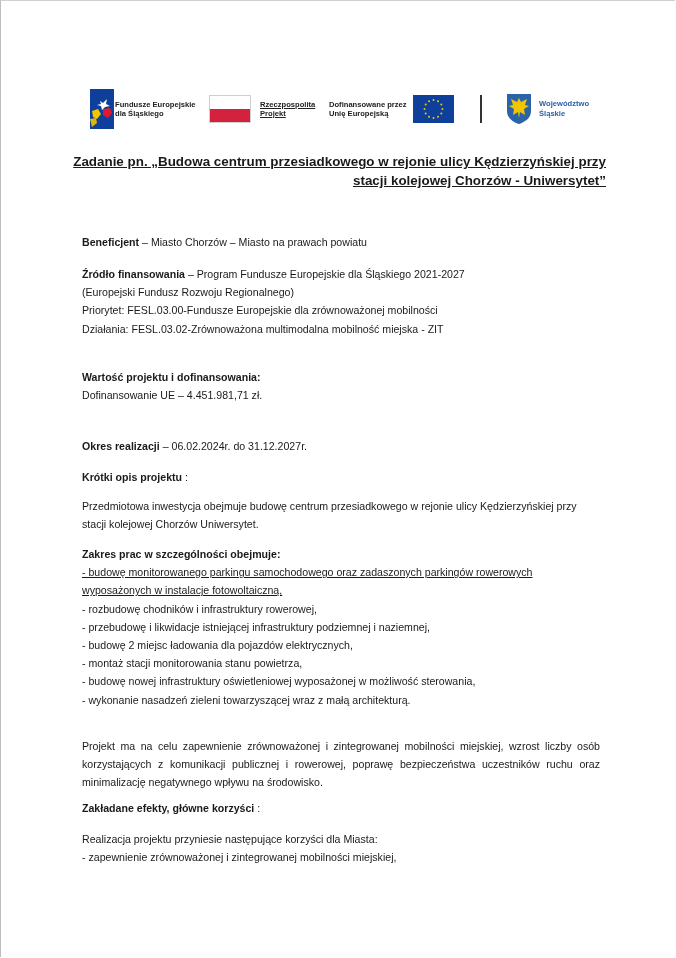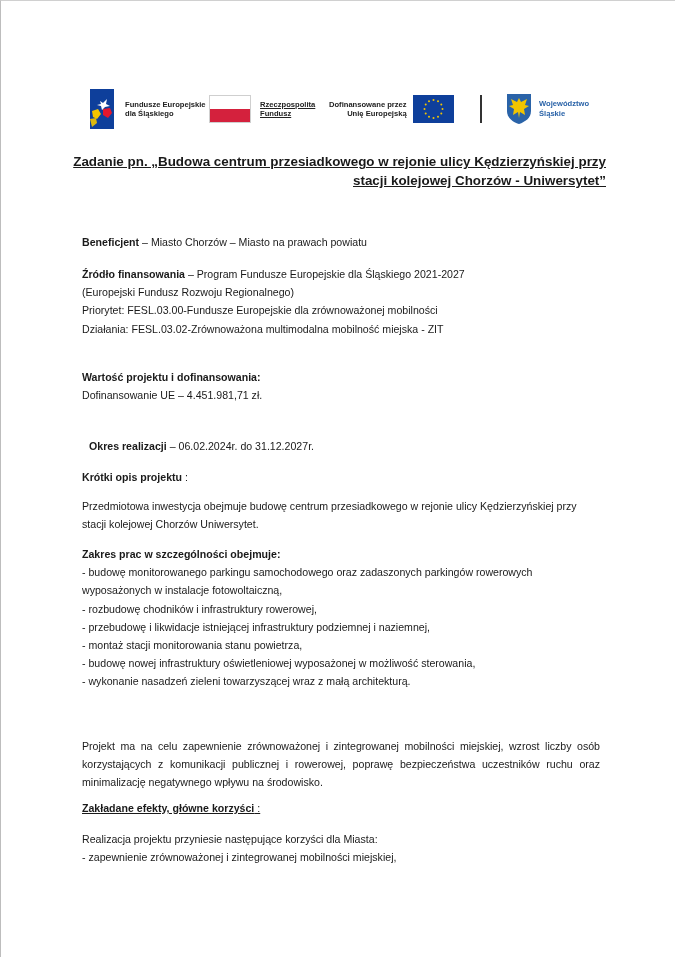--- a/index.html
+++ b/index.html
@@ -11,28 +11,28 @@
   .page-frame {
     position: absolute; left: 0; top: 0; width: 675px; height: 957px;
     border-left: 1px solid #bdbdbd; border-top: 1px solid #d0d0d0;
     box-sizing: border-box;
   }
   
   .logos { position: absolute; top: 89px; left: 0; width: 676px; height: 42px; }
   .logo { position: absolute; display: flex; align-items: center; }
   .logo-fe { left: 90px; top: 0; }
   .fe-mark { width: 24px; height: 40px; position: relative; }
-  .fe-text { margin-left: 11px; font-size: 7.6px; line-height: 9px; color: #222; font-weight: 600; }
+  .fe-text { margin-left: 1px; font-size: 7.6px; line-height: 9px; color: #222; font-weight: 600; }
   .logo-rp { left: 209px; top: 6px; }
   .rp-flag { width: 42px; height: 28px; border: 1px solid #cfcfcf; box-sizing: border-box; display: flex; flex-direction: column; }
   .rp-flag .w { flex: 1; background: #fff; }
   .rp-flag .r { flex: 1; background: #d4213d; }
   .rp-text { margin-left: 9px; font-size: 7.6px; line-height: 9px; color: #222; font-weight: 600; text-decoration: underline; }
   .logo-eu { left: 329px; top: 6px; }
-  .eu-text { font-size: 7.6px; line-height: 9px; color: #222; text-align: right; font-weight: 600; }
+  .eu-text { font-size: 7.6px; line-height: 9px; color: #222; text-align: left; font-weight: 600; }
   .eu-flag { margin-left: 6px; width: 41px; height: 28px; background: #0e3f9b; position: relative; }
   .eu-flag svg { position: absolute; left: 0; top: 0; }
   .divider { position: absolute; left: 480px; top: 6px; width: 2px; height: 28px; background: #333; }
   .logo-sl { left: 506px; top: 4px; }
   .sl-crest { width: 26px; height: 32px; }
   .sl-text { margin-left: 7px; font-size: 7.6px; line-height: 10px; color: #2a63a8; font-weight: 600; }
 
   
   .title {
     position: absolute; top: 152px; left: 70px; width: 536px;
@@ -67,21 +67,21 @@
     </div>
   </div>
 
   <div class="logo logo-rp">
     <div class="rp-flag">
         <div class="w"></div>
         <div class="r"></div>
       </div>
     <div class="rp-text">
       <div>Rzeczpospolita</div>
-      <div>Fundusz</div>
+      <div>Projekt</div>
     </div>
   </div>
 
   <div class="logo logo-eu">
     <div class="eu-text">
       <div>Dofinansowane przez</div>
       <div>Unię Europejską</div>
     </div>
     <div class="eu-flag">
       <svg width="41" height="28" viewBox="0 0 41 28">
@@ -133,44 +133,45 @@
   <p>(Europejski Fundusz Rozwoju Regionalnego)</p>
   <p>Priorytet: FESL.03.00-Fundusze Europejskie dla zrównoważonej mobilności</p>
   <p>Działania: FESL.03.02-Zrównoważona multimodalna mobilność miejska - ZIT</p>
 </div>
 
 <div class="body" style="top:368px;">
   <p class="b">Wartość projektu i dofinansowania:</p>
   <p>Dofinansowanie UE – 4.451.981,71 zł.</p>
 </div>
 
-<div class="body" style="top:437px;margin-left:7px;">
+<div class="body" style="top:437px;">
   <p><span class="b">Okres realizacji</span><span> – 06.02.2024r. do 31.12.2027r.</span></p>
 </div>
 
 <div class="body" style="top:468px;">
   <p><span class="b">Krótki opis projektu</span><span> :</span></p>
 </div>
 <div class="body" style="top:497px;">
   <p>Przedmiotowa inwestycja obejmuje budowę centrum przesiadkowego w rejonie ulicy Kędzierzyńskiej przy stacji kolejowej Chorzów Uniwersytet.</p>
 </div>
 
 <div class="body" style="top:545px;">
   <p class="b">Zakres prac w szczególności obejmuje:</p>
-  <p style="padding-right:10px;">- budowę monitorowanego parkingu samochodowego oraz zadaszonych parkingów rowerowych wyposażonych w instalacje fotowoltaiczną,</p>
+  <p style="padding-right:10px;text-decoration:underline;">- budowę monitorowanego parkingu samochodowego oraz zadaszonych parkingów rowerowych wyposażonych w instalacje fotowoltaiczną,</p>
   <p>- rozbudowę chodników i infrastruktury rowerowej,</p>
   <p>- przebudowę i likwidacje istniejącej infrastruktury podziemnej i naziemnej,</p>
+  <p>- budowę 2 miejsc ładowania dla pojazdów elektrycznych,</p>
   <p>- montaż stacji monitorowania stanu powietrza,</p>
   <p>- budowę nowej infrastruktury oświetleniowej wyposażonej w możliwość sterowania,</p>
   <p>- wykonanie nasadzeń zieleni towarzyszącej wraz z małą architekturą.</p>
 </div>
 
 <div class="body justify" style="top:737px;">
   <p>Projekt ma na celu zapewnienie zrównoważonej i zintegrowanej mobilności miejskiej, wzrost liczby osób korzystających z komunikacji publicznej i rowerowej, poprawę bezpieczeństwa uczestników ruchu oraz minimalizację negatywnego wpływu na środowisko.</p>
 </div>
 
-<div class="body" style="top:799px;text-decoration:underline;">
+<div class="body" style="top:799px;">
   <p><span class="b">Zakładane efekty, główne korzyści</span><span> :</span></p>
 </div>
 <div class="body" style="top:830px;">
   <p>Realizacja projektu przyniesie następujące korzyści dla Miasta:</p>
   <p>- zapewnienie zrównoważonej i zintegrowanej mobilności miejskiej,</p>
 </div>
 
 </body></html>

